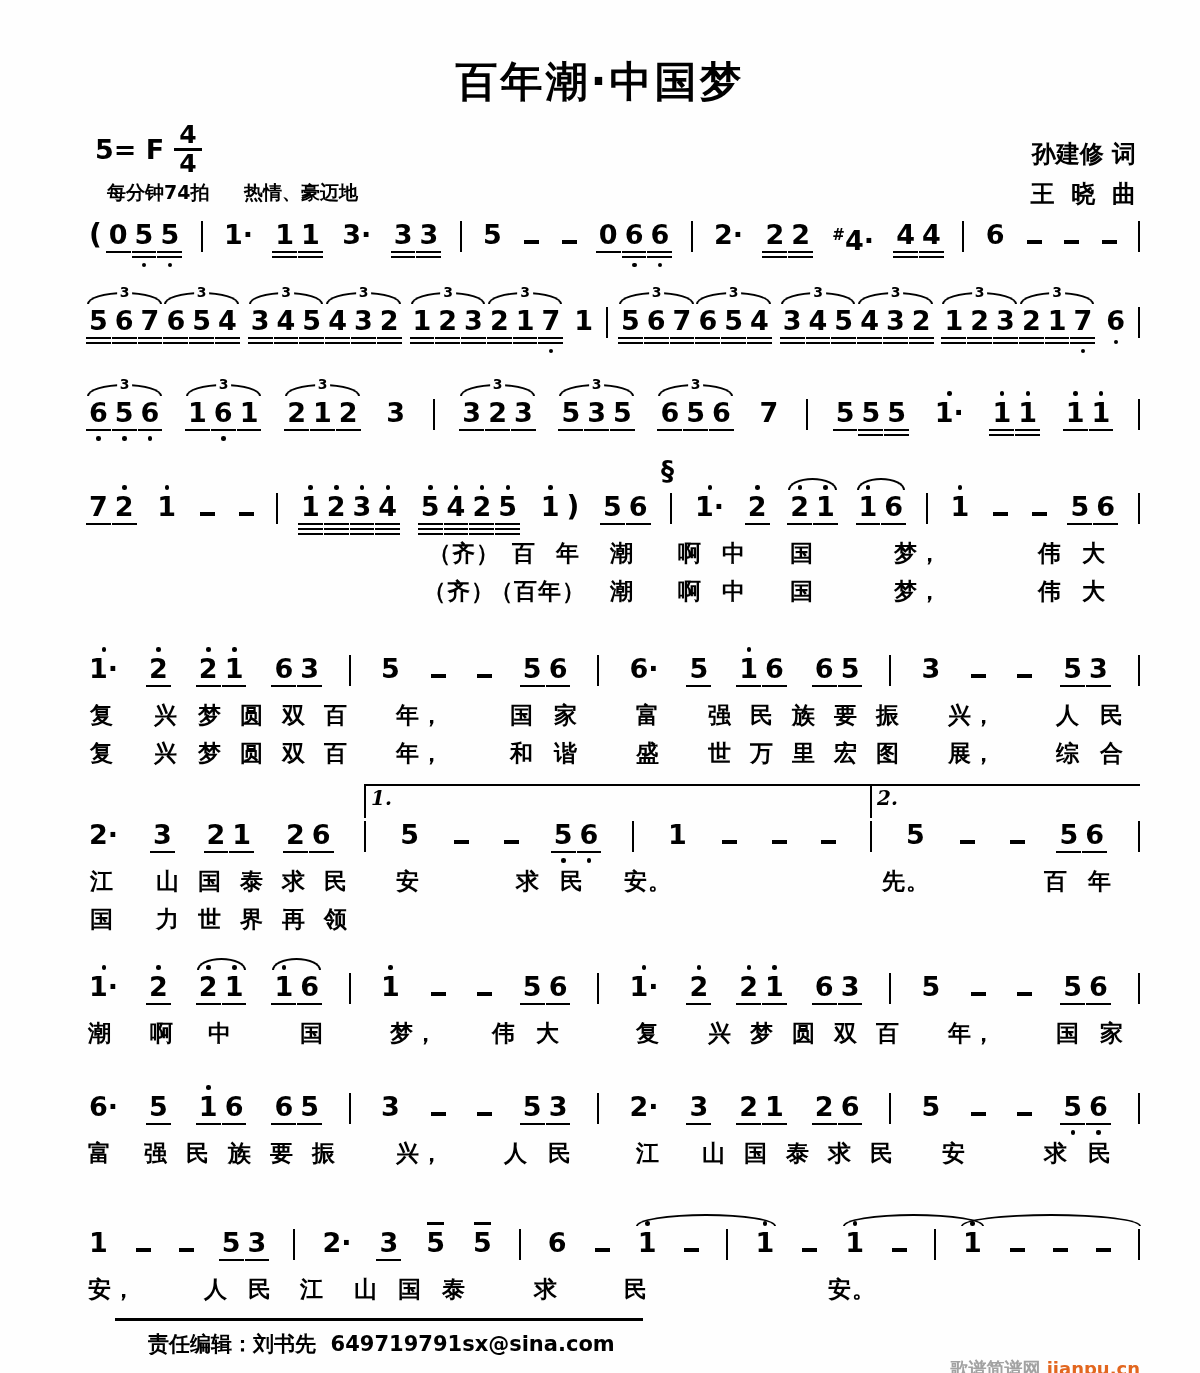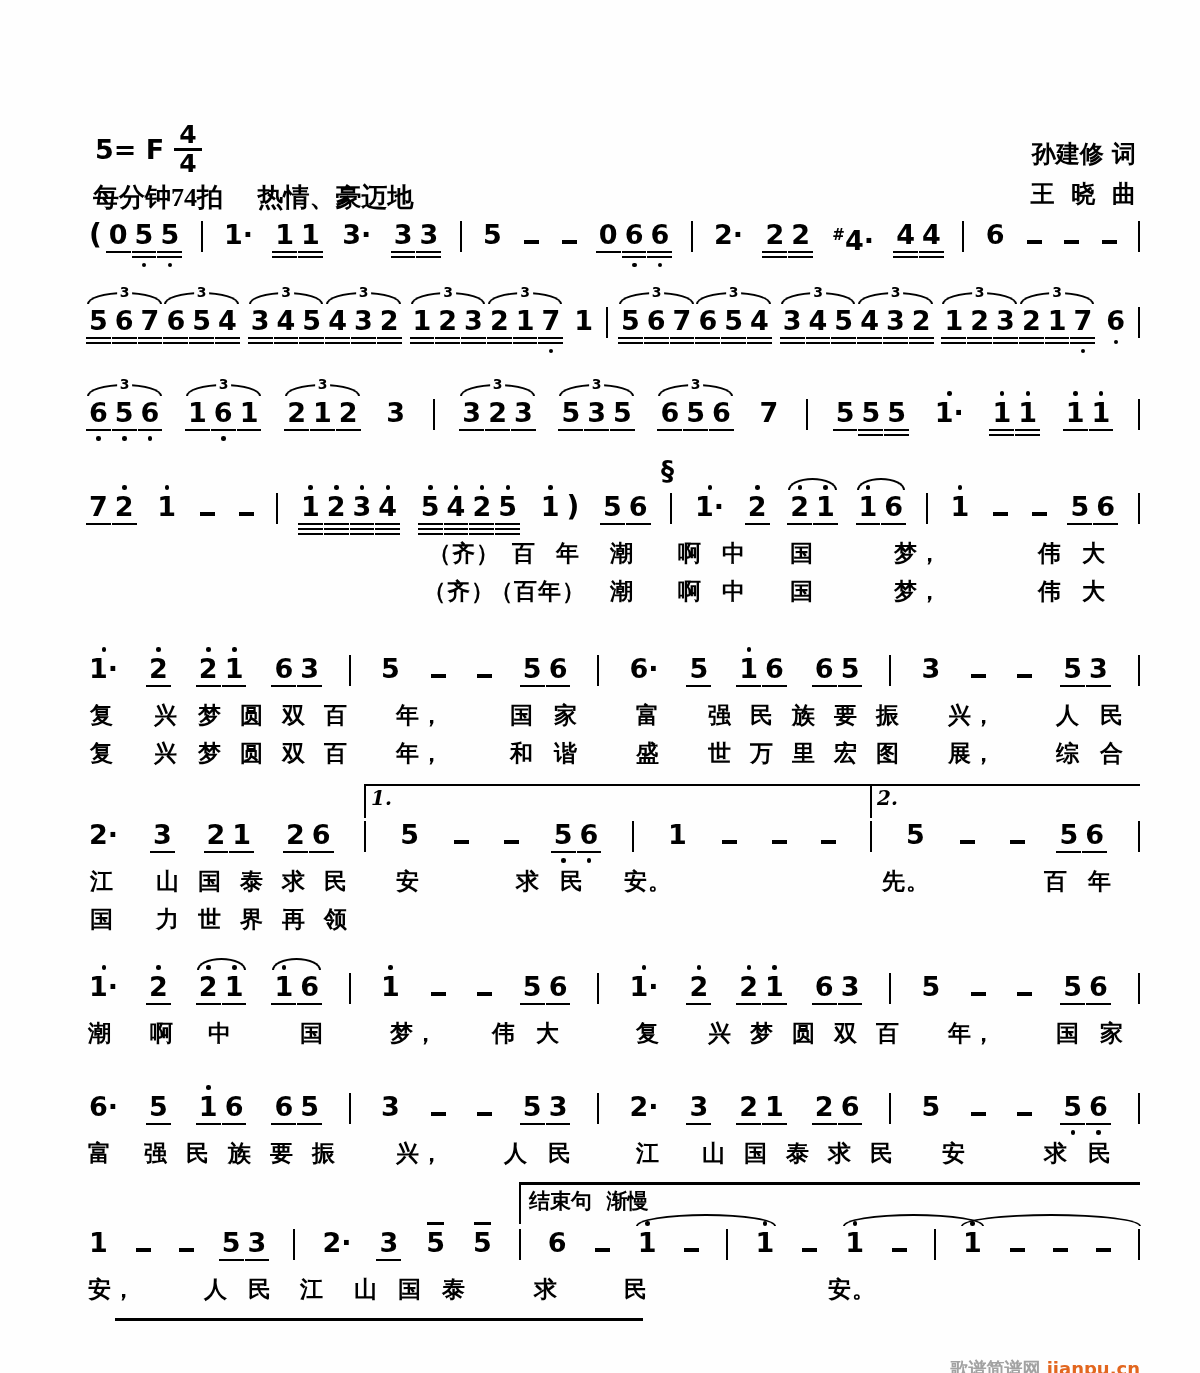--- a/index.html
+++ b/index.html
@@ -4,21 +4,21 @@
 <style>
   html,body{margin:0;padding:0;background:#e8e8e8;}
   .sheet{position:relative;width:1200px;height:1373px;background:#fefefe;margin:0 auto;
          font-family:"DejaVu Sans",sans-serif;color:#000;overflow:hidden;}
   .title{position:absolute;top:54px;left:0;width:100%;text-align:center;
          font-size:42px;font-weight:bold;letter-spacing:3px;}
   .keysig{position:absolute;left:95px;top:122px;font-size:27px;font-weight:bold;display:flex;align-items:center;}
   .frac{display:inline-block;text-align:center;margin-left:10px;font-size:25px;}
   .frn{display:block;line-height:26px;border-bottom:3px solid #000;padding:0 5px;}
   .frd{display:block;line-height:26px;}
-  .tempoline{position:absolute;left:93px;top:180px;font-size:26px;font-weight:bold;font-family:Liberation Serif, serif;}
+  .tempoline{position:absolute;left:107px;top:180px;font-size:19px;font-weight:bold;}
   .tempoline .expr{margin-left:28px;}
   .credit{position:absolute;right:64px;font-size:24px;font-weight:bold;white-space:pre;}
   .credit.lyr-c{top:138px;}
   .credit.cmp-c{top:178px;}
 
   .sys{position:absolute;left:88px;width:1052px;}
   #sys1{top:220px}#sys2{top:306px}#sys3{top:398px}#sys4{top:492px}
   #sys5{top:654px}#sys6{top:820px}#sys7{top:972px}#sys8{top:1092px}#sys9{top:1228px}
 
   .nr{position:relative;display:flex;justify-content:space-between;align-items:flex-start;height:34px;}
@@ -47,20 +47,21 @@
   .lyr0{top:46px}.lyr1{top:84px}
 
   .footline{position:absolute;left:115px;top:1318px;width:528px;height:3px;background:#000;}
   .foottext{position:absolute;left:148px;top:1330px;font-size:21px;font-weight:bold;white-space:pre;}
   .watermark{position:absolute;right:60px;top:1336px;font-size:18px;font-weight:bold;white-space:pre;}
 </style>
 </head>
 <body>
 
 <div class="sheet">
+  <div class="title">百年潮·中国梦</div>
 
   <div class="keysig">
     <span>5= F</span>
     <span class="frac">
       <span class="frn">4</span>
       <span class="frd">4</span>
     </span>
   </div>
 
   <div class="tempoline">
@@ -637,30 +638,30 @@
         <span class="barline"></span>
         <span class="tok">1<i class="oda"></i></span>
         <span class="tok"><i class="dashb"></i></span>
         <span class="tok"><i class="dashb"></i></span>
         <span class="tok"><i class="dashb"></i></span>
         <span class="barline"></span>
         <div class="arc" style="left: 548px; width: 140px;"></div>
         <div class="arc" style="left: 755px; width: 141px;"></div>
         <div class="arc" style="left: 873px; width: 180px;"></div>
       </div>
-      <div class="endbox" style="left: 431px; width: 621px;"><span class="olab">结束句  渐慢</span></div>
       <span class="lyr lyr0" style="left: 0px;">安，</span>
       <span class="lyr lyr0" style="left: 116px;">人</span>
       <span class="lyr lyr0" style="left: 160px;">民</span>
       <span class="lyr lyr0" style="left: 212px;">江</span>
       <span class="lyr lyr0" style="left: 266px;">山</span>
       <span class="lyr lyr0" style="left: 310px;">国</span>
       <span class="lyr lyr0" style="left: 354px;">泰</span>
       <span class="lyr lyr0" style="left: 446px;">求</span>
       <span class="lyr lyr0" style="left: 536px;">民</span>
       <span class="lyr lyr0" style="left: 740px;">安。</span>
     </div>
 
   <div class="footline"></div>
+  <div class="foottext">责任编辑：刘书先  649719791sx@sina.com</div>
   <div class="watermark">
     <span id="wm-site" style="color: rgb(162, 162, 162);">歌谱简谱网 </span><span id="wm-domain" style="color: rgb(226, 102, 31);">jianpu.cn</span>
   </div>
 </div>
 
 </body></html>

